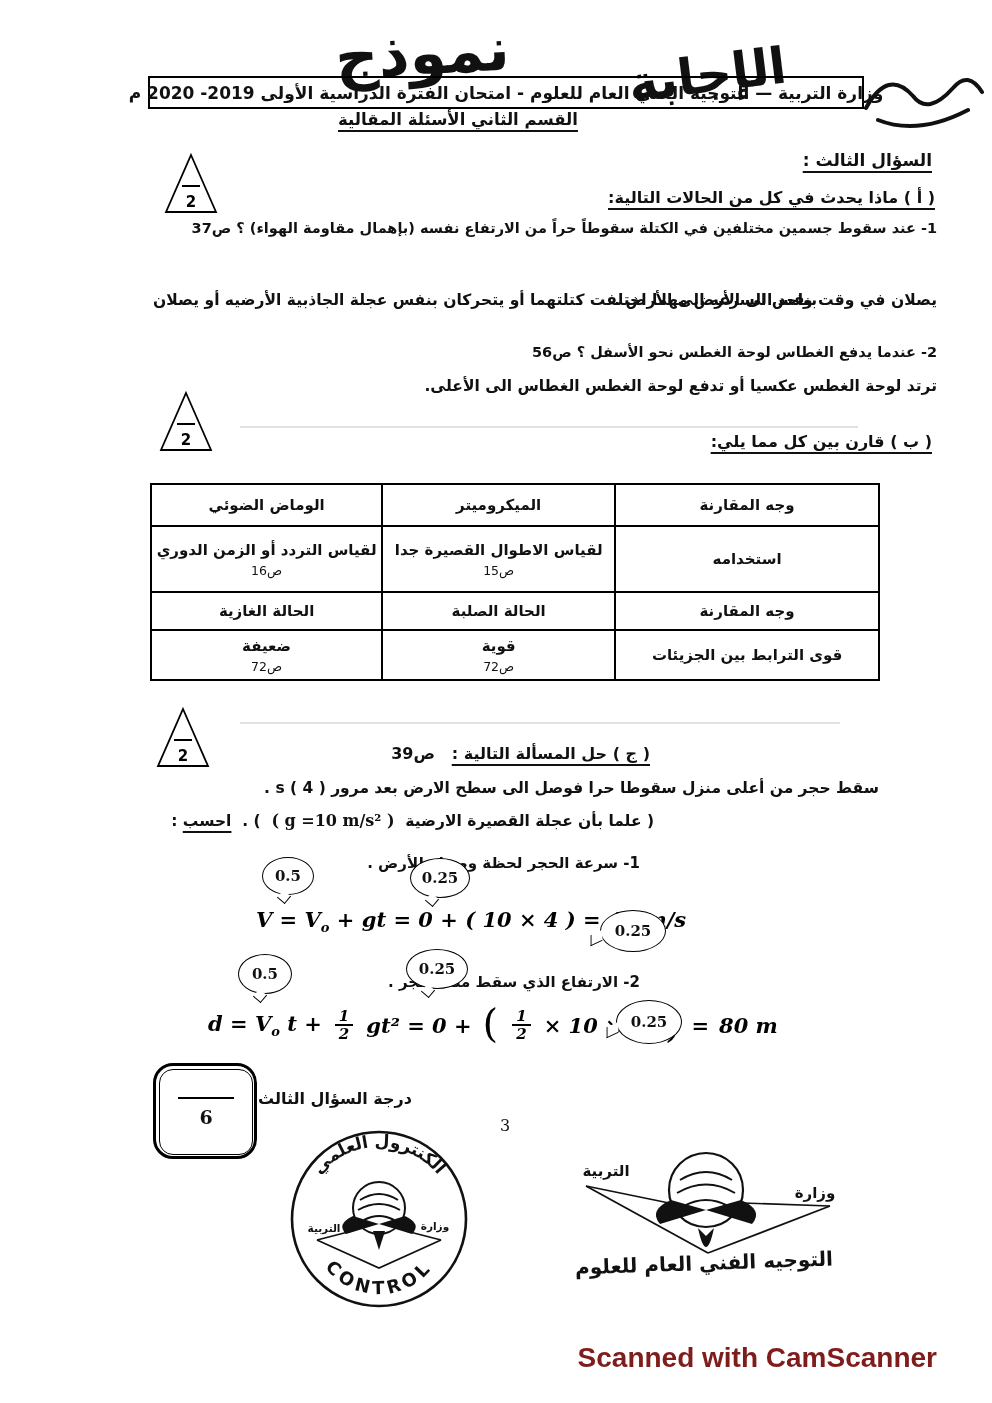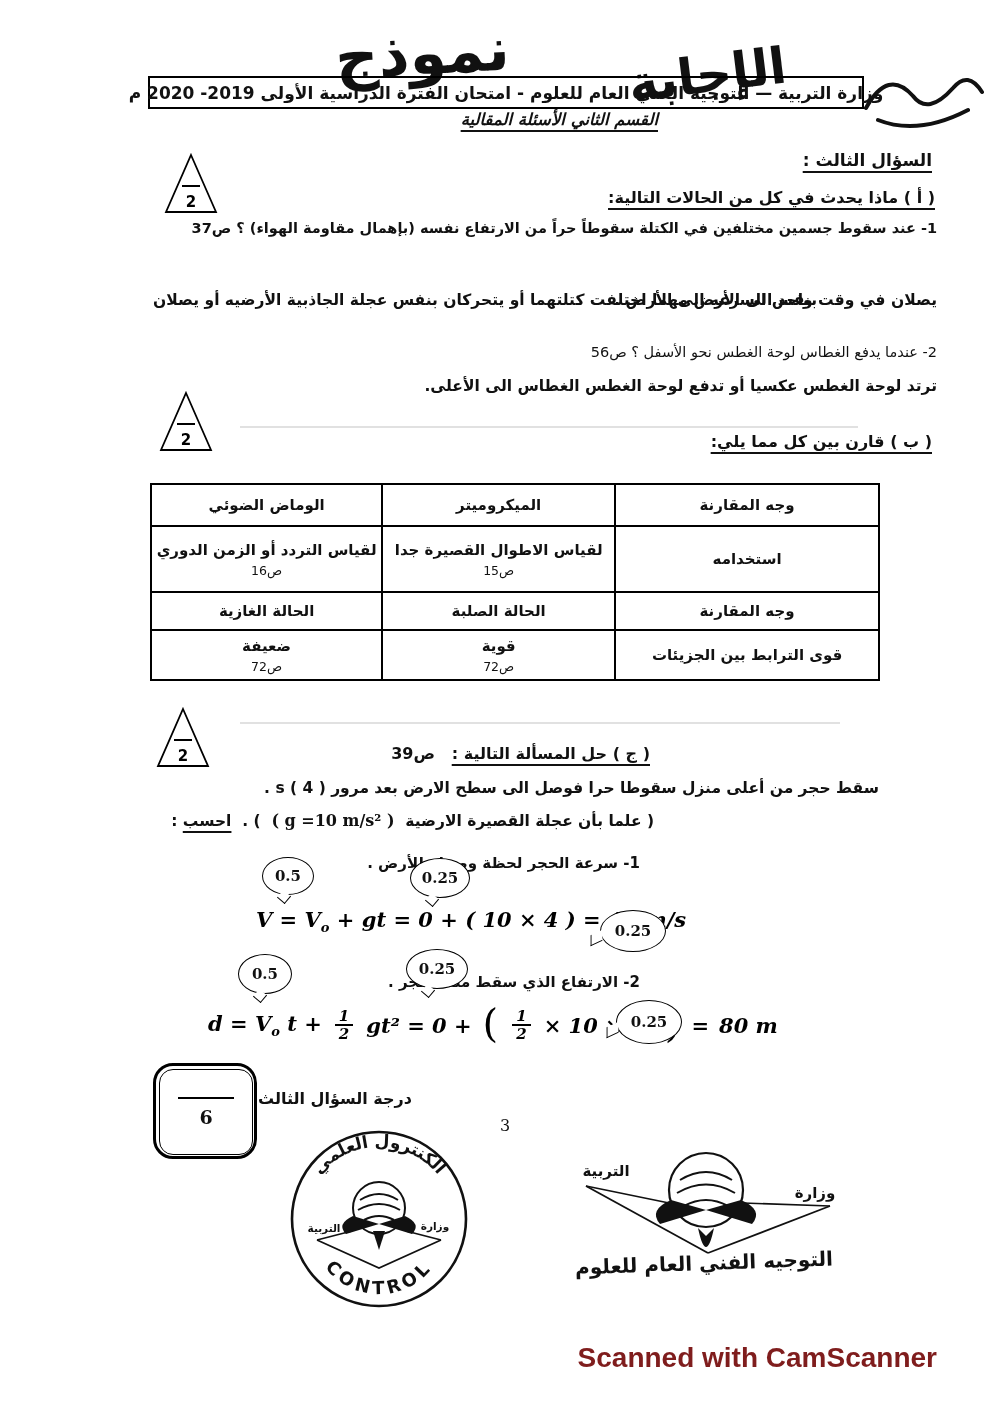--- a/index.html
+++ b/index.html
@@ -13,28 +13,28 @@
   .ul{text-decoration:underline;text-decoration-thickness:1.8px;text-underline-offset:5px;}
 
   
   .hdr-box{
     left:148px;top:76px;width:712px;height:29px;border:2.2px solid #000;
     display:flex;align-items:center;justify-content:center;
     font-size:17px;font-weight:bold;white-space:nowrap;
   }
   .wm1{left:335px;top:18px;font-size:60px;font-weight:bold;transform:rotate(-3deg);letter-spacing:-2px;}
   .wm2{left:628px;top:46px;font-size:50px;font-weight:bold;transform:rotate(-7deg);letter-spacing:-2px;}
-  .sec-title{left:338px;top:110px;width:320px;text-align:right;font-size:16.5px;font-weight:bold;font-style:italic;}
+  .sec-title{left:338px;top:110px;width:320px;text-align:left;font-size:16.5px;font-weight:bold;}
 
   .q3-title{right:60px;top:150px;font-size:17px;font-weight:bold;}
   .pa-head{right:57px;top:188px;font-size:16px;font-weight:bold;}
   .pa-q1{right:55px;left:150px;top:220px;font-size:14.5px;font-weight:bold;text-align:right;}
   .pa-a1l1{right:55px;left:148px;top:253px;font-size:15.5px;font-weight:bold;text-align:justify;margin-top:38px;}
   .pa-a1l2{right:175px;top:291px;font-size:15.5px;font-weight:bold;}
-  .pa-q2{right:55px;top:344px;font-size:14.5px;font-weight:normal;}
+  .pa-q2{right:55px;top:344px;font-size:14.5px;font-weight:bold;}
   .pa-a2{right:55px;top:377px;font-size:15.5px;font-weight:bold;}
   .pb-head{right:60px;top:432px;font-size:16px;font-weight:bold;}
 
   .artifact{background:#c8c8c8;opacity:.55;height:2px;}
 
   
   table.cmp{position:absolute;left:150px;top:483px;width:730px;border-collapse:collapse;direction:rtl;}
   table.cmp td{border:2px solid #000;text-align:center;vertical-align:middle;padding:2px 4px;}
   table.cmp{border:2.6px solid #000;}
   .cell-main{font-size:15px;font-weight:bold;display:block;}

